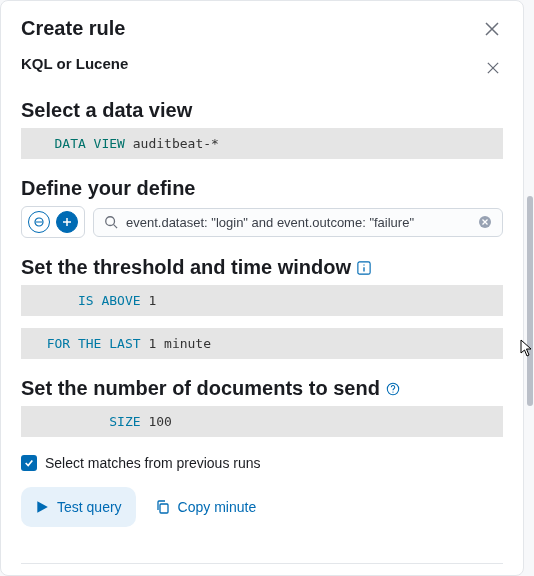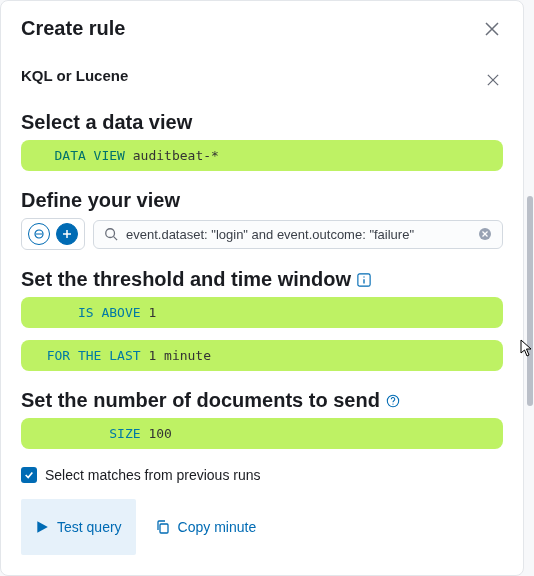--- a/index.html
+++ b/index.html
@@ -39,21 +39,20 @@
       line-height: 1;
       cursor: pointer;
       background: none;
       border: none;
       padding: 4px;
     }
     .section-head {
       display: flex;
       justify-content: space-between;
       align-items: flex-start;
-      margin-top: 12px;
     }
     .section-head .titles h2 {
       font-size: 15px;
       font-weight: 700;
       color: #1a1c21;
     }
     .section-head .titles p {
       font-size: 13px;
       color: #6a6f7a;
       margin-top: 2px;
@@ -67,22 +66,22 @@
       display: flex;
       align-items: center;
       gap: 6px;
     }
     .info-icon {
       width: 14px;
       height: 14px;
       color: #006bb4;
     }
     .code-block {
-      background: #bef264;
-      border-radius: 8px;
+      background: #e5e5e5;
+      border-radius: 0;
       padding: 8px 10px;
       font-family: "SFMono-Regular", Consolas, monospace;
       font-size: 13px;
       color: #333;
       white-space: pre;
     }
     .kw-blue { color: #0079a5; }
     .kw-teal { color: #00726b; }
     .query-row {
       display: flex;
@@ -164,22 +163,22 @@
     }
     .action-row {
       display: flex;
       gap: 6px;
       margin-top: 16px;
     }
     .btn {
       display: inline-flex;
       align-items: center;
       gap: 8px;
-      padding: 20px 14px;
-      border-radius: 2px;
+      padding: 12px 14px;
+      border-radius: 10px;
       font-size: 14px;
       font-weight: 500;
       cursor: pointer;
       border: none;
       color: #006bb4;
     }
     .btn.primary-light {
       background: #e6f1fa;
     }
     .btn.ghost {
@@ -247,21 +246,21 @@
     <button class="close-x">
       <svg width="12" height="12" viewBox="0 0 14 14">
           <path d="M1 1 L13 13 M13 1 L1 13" stroke="currentColor" stroke-width="1.5" fill="none"></path>
         </svg>
     </button>
   </div>
 
   <div class="label">Select a data view</div>
   <div class="code-block">   <span class="kw-teal">DATA VIEW</span> <span>auditbeat-*</span></div>
 
-  <div class="label">Define your view</div>
+  <div class="label">Define your define</div>
   <div class="query-row">
     <div class="pill-btn-group">
       <div class="round-btn outline">
         <svg width="10" height="10" viewBox="0 0 10 10">
             <circle cx="5" cy="5" r="4" fill="none" stroke="currentColor" stroke-width="1.2"></circle>
             <line x1="2" y1="5" x2="8" y2="5" stroke="currentColor" stroke-width="1.2"></line>
           </svg>
       </div>
       <div class="round-btn solid">
         <svg width="10" height="10" viewBox="0 0 10 10">

